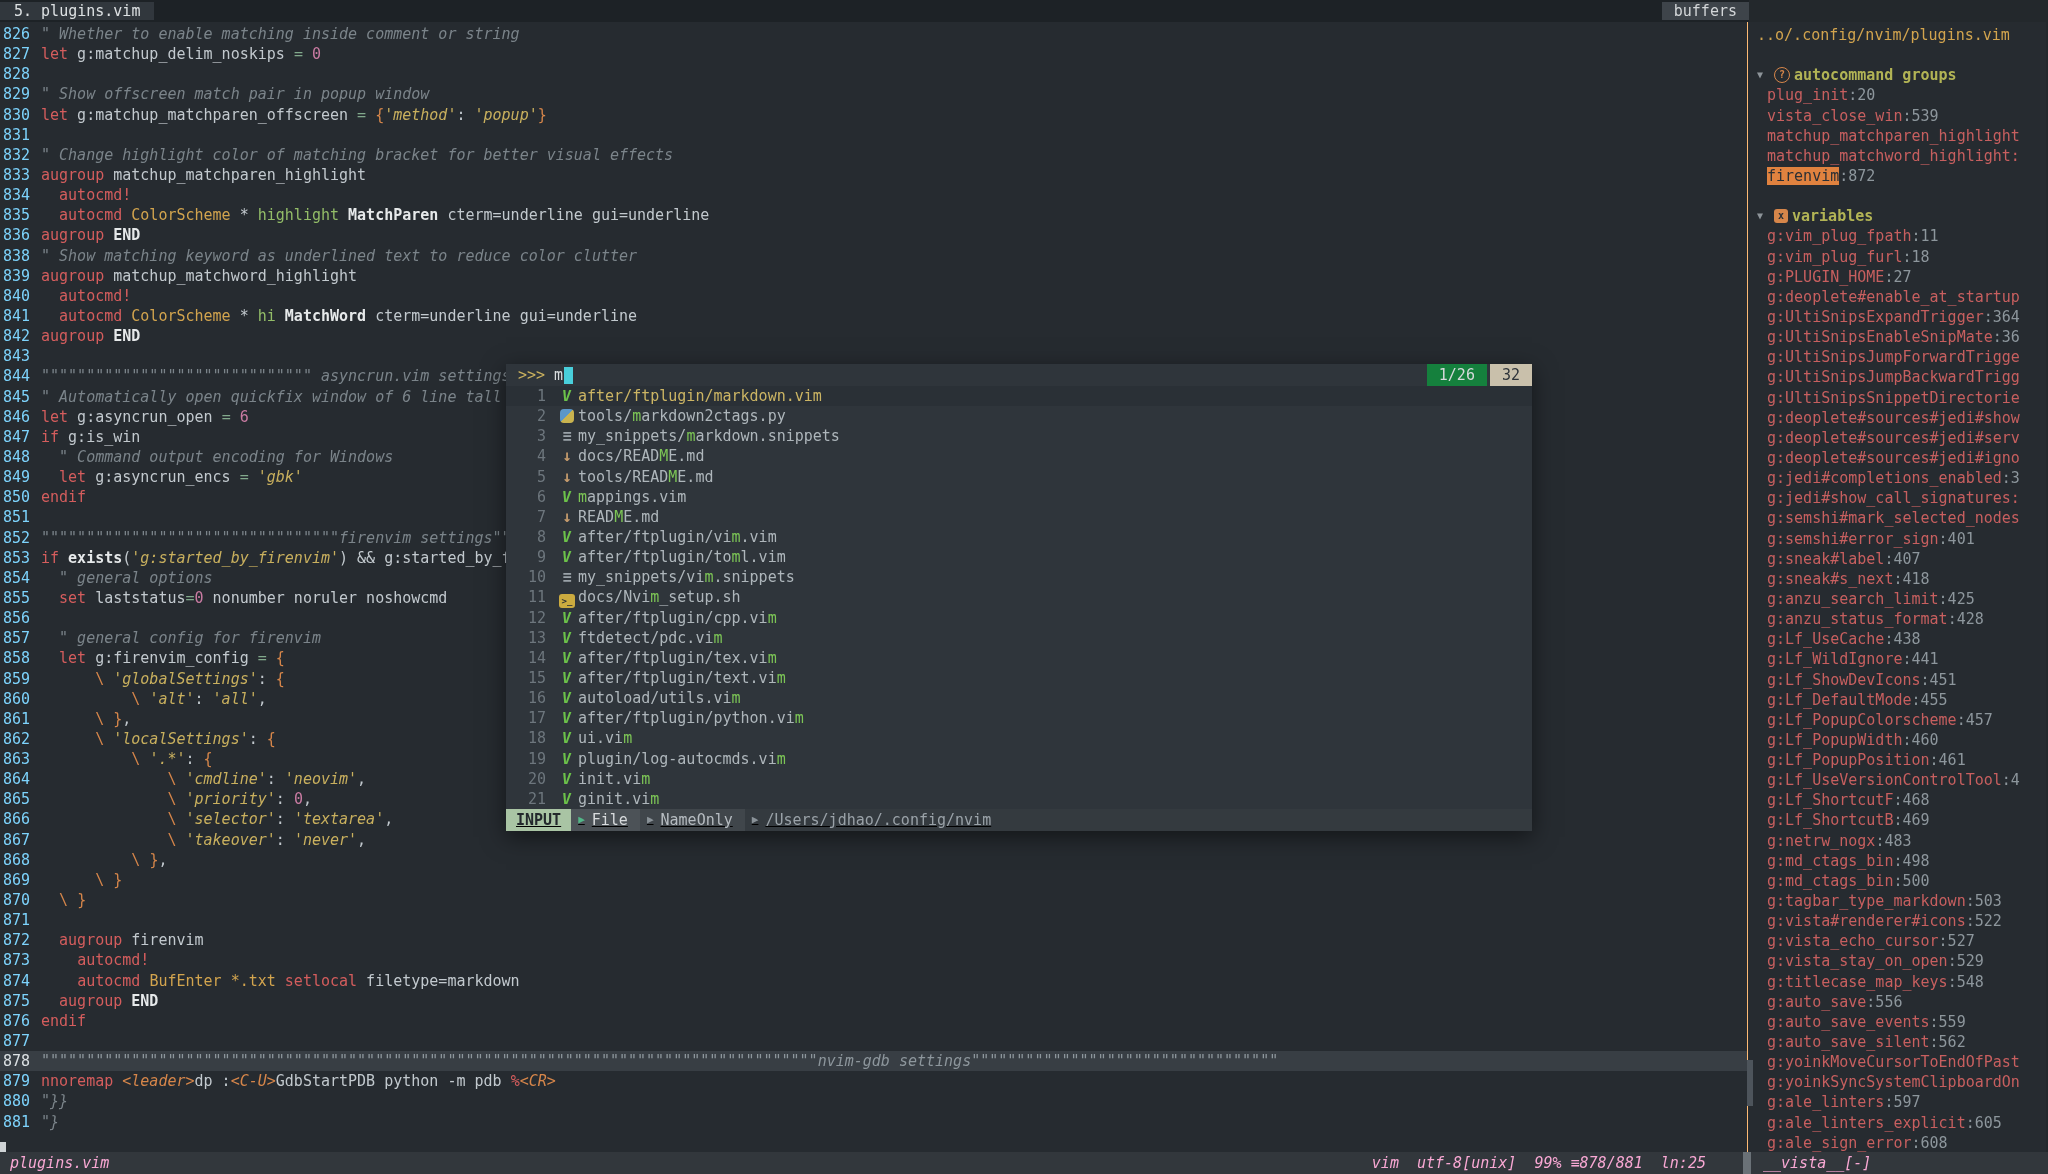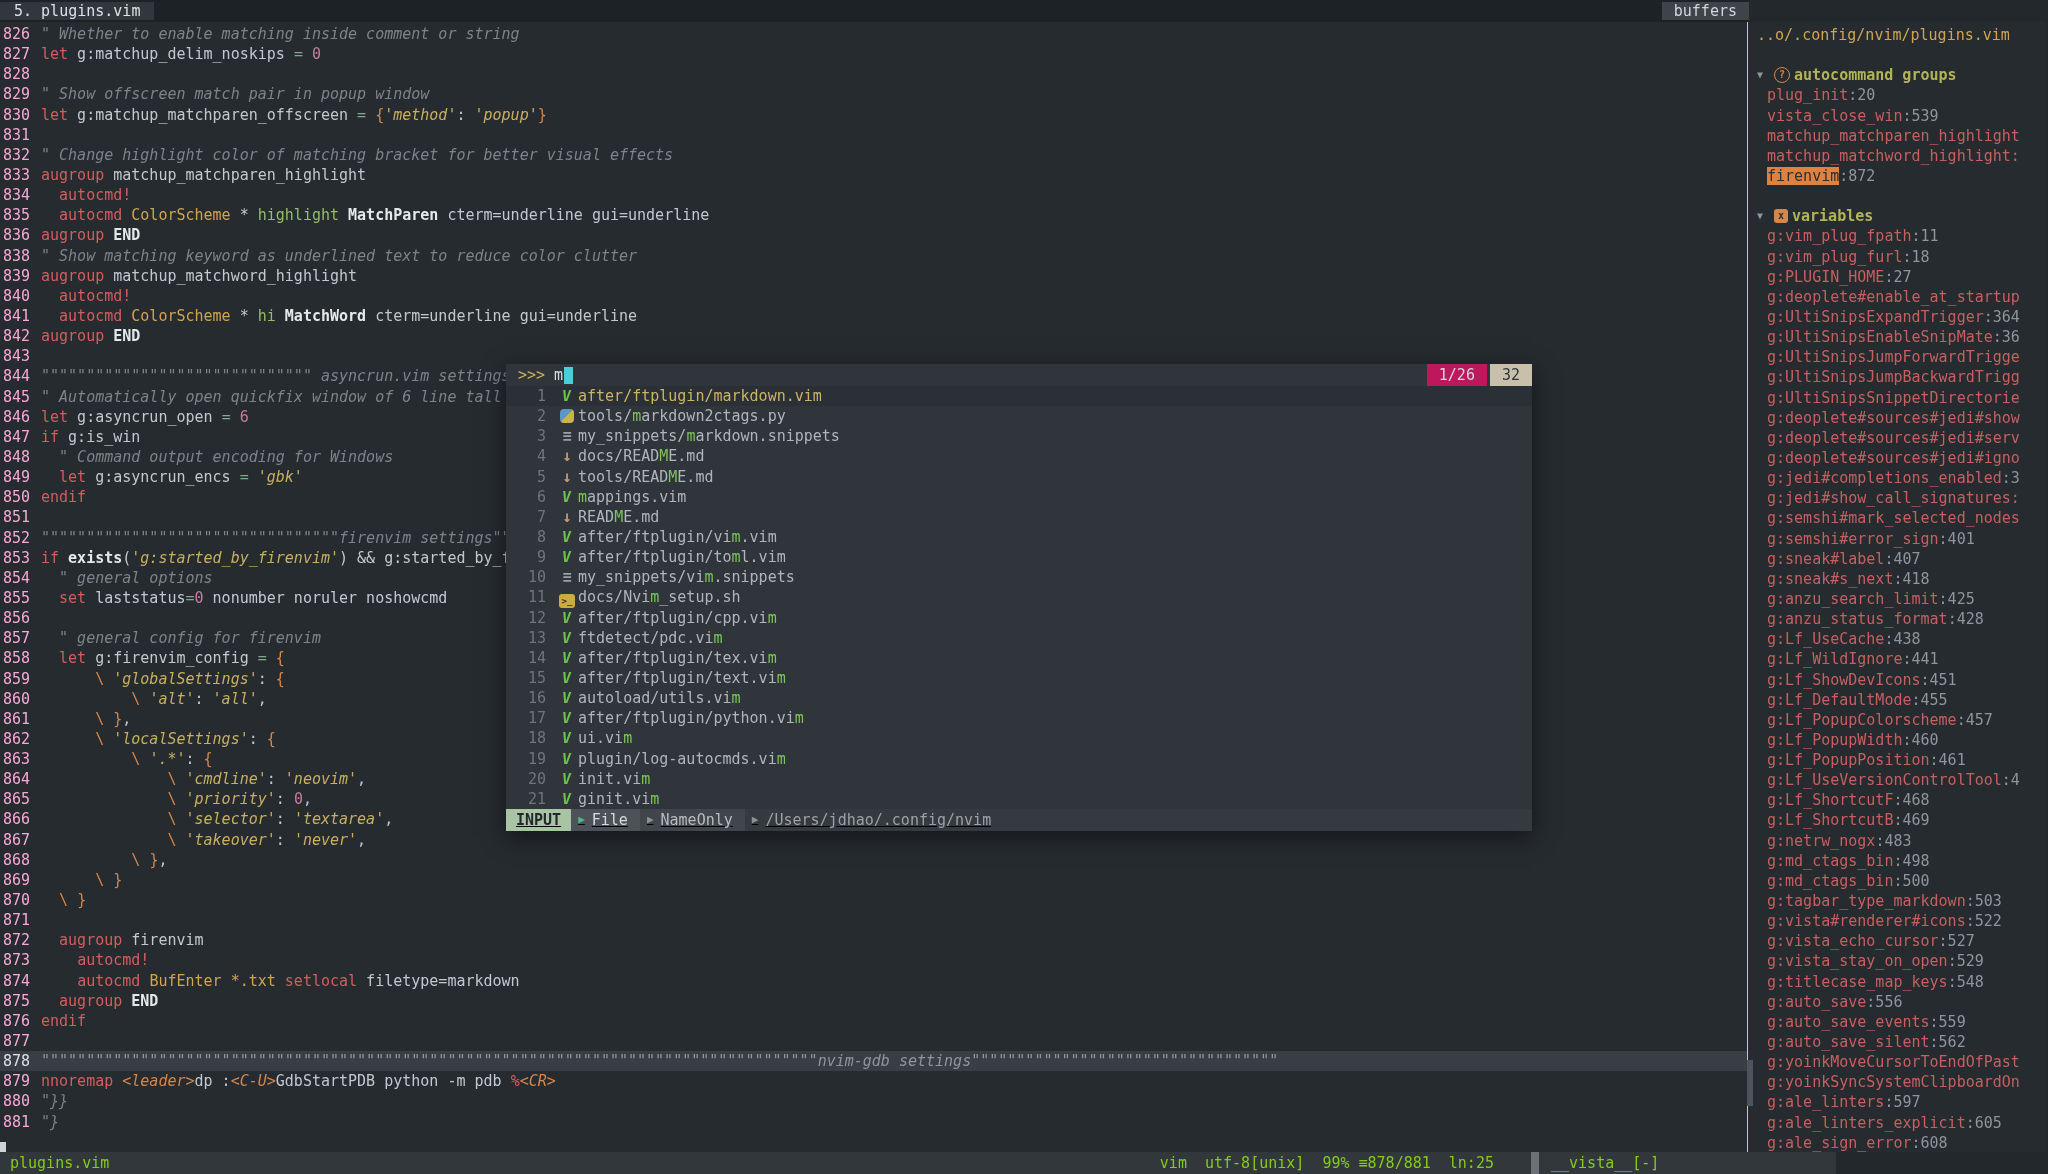--- a/index.html
+++ b/index.html
@@ -7,36 +7,36 @@
        font-family:"DejaVu Sans Mono",monospace;font-size:15px;position:relative;}
   
   .tabline{position:absolute;top:0;left:0;width:1749px;height:22px;background:#1d2226;display:flex;align-items:center;}
   .tab{background:#31373d;color:#dde1e3;padding:0 14px;display:flex;align-items:center;white-space:pre;}
   .tab-fill{flex:1}
   .buffers{background:#3e444a;color:#d3d6d8;padding:0 12px;display:flex;align-items:center;}
   
   .editor{position:absolute;top:22px;left:0;width:1747px;height:1130px;background:#262b30;overflow:hidden;padding-top:2px;}
   .ed-line{display:flex;height:20.15px;line-height:20.15px;white-space:pre;}
   .ed-line.cur{background:#383e44;}
-  .gut{width:33px;flex:none;color:#f9a8d4;padding-left:3px;}
+  .gut{width:33px;flex:none;color:#7dd3fc;padding-left:3px;}
   .ed-line.cur .gut{color:#dce1e4;}
   .code{flex:1;padding-left:5px;}
   .sg-w{color:#c2c9ce}.sg-c{color:#7b848a;font-style:italic}
   .ed-line.cur .sg-c{color:#8d969c}
   .sg-k{color:#d45d5d}.sg-s{color:#c9b05e;font-style:italic}
   .sg-n{color:#c97ba2}.sg-f{color:#e6e9ea;font-weight:bold}
   .sg-t{color:#d2a44e}.sg-g{color:#93bd68}.sg-o{color:#d6864a}
   .sg-e{color:#82a98c}.sg-lo{color:#d6864a;font-style:italic}
   
   .popup{position:absolute;left:506px;top:364px;width:1026px;background:#2f353b;box-shadow:0 6px 22px rgba(0,0,0,.5);}
   .lf-input{height:22px;display:flex;align-items:center;white-space:pre;padding-left:12px;}
   .lf-prompt{color:#c9b05e}.lf-query{color:#d8dcde;margin-left:9px}
   .lf-cursor{display:inline-block;width:9px;height:17px;background:#49cfdb;margin-left:1px;}
   .lf-chips{margin-left:auto;display:flex;height:22px;line-height:22px;}
-  .chip1{background:#be185d;color:#d6d9db;padding:0 12px;}
+  .chip1{background:#15803d;color:#d6d9db;padding:0 12px;}
   .chip2{background:#c9c0ab;color:#2f343a;padding:0 12px;margin-left:3px;}
   .lf-row{height:20.15px;line-height:20.15px;display:flex;align-items:center;white-space:pre;}
   .lf-row.sel{background:#2a3036;}
   .lf-num{width:40px;flex:none;text-align:right;color:#6d767d;padding-right:10px;}
   .lf-icon{width:22px;flex:none;text-align:center;}
   .lf-text{color:#aeb6bb;}
   .match{color:#7cc556}.sel-t{color:#ccb564}
   .ic-vim{color:#6cc24a;font-weight:bold;display:inline-block;transform:skewX(-8deg);}
   .ic-py{display:inline-block;width:14px;height:14px;border-radius:4px;vertical-align:-2px;
          background:linear-gradient(135deg,#5b97c8 50%,#c9b34f 50%);}
@@ -63,22 +63,22 @@
         font-size:10px;font-weight:bold;align-items:center;justify-content:center;margin-right:4px;flex:none;}
   .ic-x{display:inline-flex;width:14px;height:14px;border-radius:3px;background:#d6864a;color:#2b3035;
         font-size:10px;font-weight:bold;align-items:center;justify-content:center;margin-right:4px;flex:none;}
   .sb-title{color:#b2b455;font-weight:bold;}
   .sb-it{height:20.15px;line-height:20.15px;padding-left:19px;white-space:pre;overflow:hidden;}
   .sb-name{color:#c75f5f;}
   .sb-name.hl{background:#e0823f;color:#2b3035;}
   .sb-cnt{color:#8d969c;}
   .sb-thumb{position:absolute;left:1747px;top:1060px;width:6px;height:46px;background:#4d545b;}
   
-  .statusline{position:absolute;left:0;bottom:0;width:1836px;height:22px;background:#32373c;display:flex;
-              line-height:22px;color:#84cc16;white-space:pre;}
+  .statusline{position:absolute;left:0;bottom:0;width:2048px;height:22px;background:#32373c;display:flex;
+              line-height:22px;color:#f9a8d4;white-space:pre;font-style:italic;}
   .sl-file{padding-left:10px;}
   .sl-right{margin-left:auto;padding-right:28px;}
   .sl-sep{width:8px;background:#6a7177;flex:none;}
   .sl-vista{width:285px;padding-left:12px;flex:none;}
   .white-mark{position:absolute;left:0;top:1142px;width:6px;height:22px;background:#cfd3d5;}
 </style>
 </head>
 <body>
 
 <div class="tabline">

